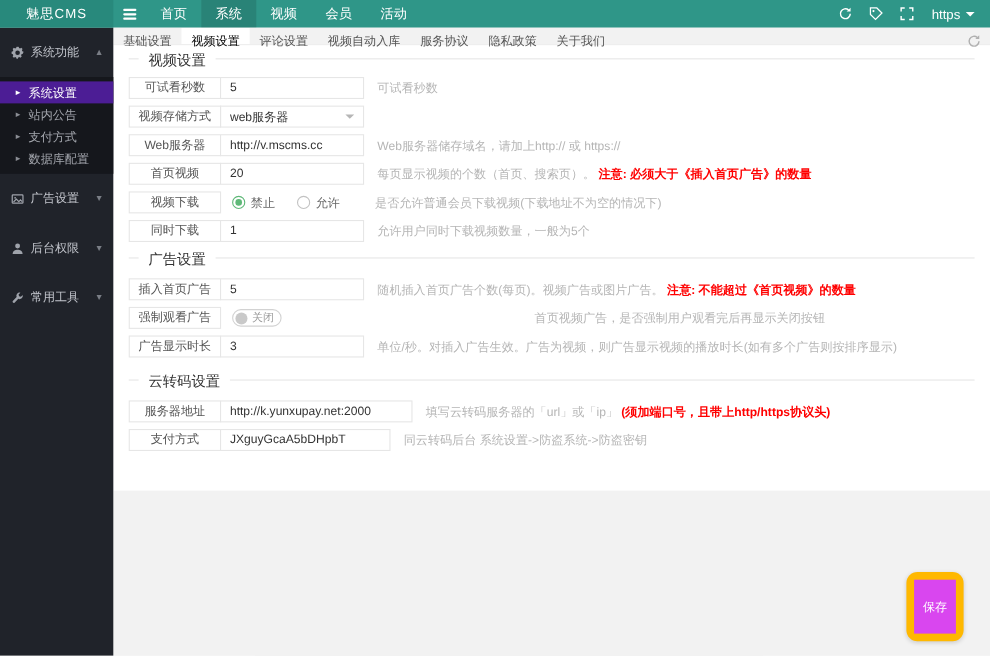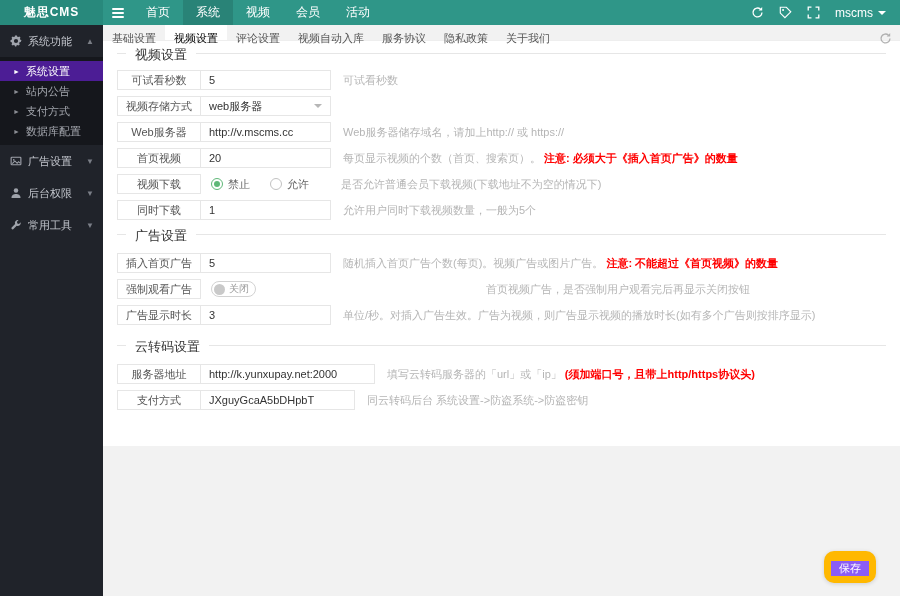--- a/index.html
+++ b/index.html
@@ -4,37 +4,37 @@
 <style>
   *{box-sizing:border-box;margin:0;padding:0}
   html,body{width:900px;height:596px;overflow:hidden;background:#f2f2f2;
     font-family:"Liberation Sans","DejaVu Sans",sans-serif;}
   em,i,b{font-style:normal;font-weight:normal}
 
   
   .topbar{position:absolute;top:0;left:0;right:0;height:25px;background:#2f9688;
     display:flex;align-items:stretch;color:#fff;z-index:20}
   .logo{width:103px;background:#28897c;display:flex;align-items:center;justify-content:center;
-    font-size:12px;font-weight:bold;letter-spacing:1px}
+    font-size:12px;font-weight:normal;letter-spacing:1px}
   .menu-toggle{width:30px;display:flex;align-items:center;justify-content:center;cursor:pointer}
   .menu-toggle .bars{display:block}
   .menu-toggle .bars i{display:block;width:12px;height:2px;background:#fff;margin:2px 0;border-radius:1px}
   .nav{display:flex;align-items:stretch}
   .nav-item{padding:0 13px;font-size:12px;line-height:25px;cursor:pointer}
   .nav-item.active{background:rgba(0,0,0,0.12)}
   .topbar-right{margin-left:auto;display:flex;align-items:stretch}
   .icon-btn{width:28px;display:flex;align-items:center;justify-content:center;cursor:pointer}
   .icon-btn svg{display:block}
   .user{display:flex;align-items:center;font-size:12px;padding:0 14px 0 8px;cursor:pointer}
   .user .caret{width:0;height:0;margin-left:5px;border-left:4px solid transparent;
     border-right:4px solid transparent;border-top:4px solid #fff}
 
   
   .sidebar{position:absolute;top:25px;left:0;bottom:0;width:103px;background:#20232a;z-index:15}
-  .side-header{height:32px;display:flex;align-items:center;padding:0 9px;color:#c2c5cc;
+  .side-header{height:45px;display:flex;align-items:center;padding:0 9px;color:#c2c5cc;
     font-size:11px;cursor:pointer}
   .side-header .s-ico{width:14px;margin-right:5px;display:inline-flex;justify-content:center;color:#9fa3ab;font-size:11px}
   .side-header .s-ico svg{display:block}
   .side-header .arrow{margin-left:auto;font-size:8px;color:#7a7e86}
   .side-sub{background:#15171c;padding:4px 0}
   .side-sub-item{height:20px;display:flex;align-items:center;padding-left:13px;
     color:#a3a6ad;font-size:11px;cursor:pointer}
   .side-sub-item .tri{font-size:7px;margin-right:6px;color:#8a8d94}
   .side-sub-item.active{background:#4c1d95;color:#fff}
   .side-sub-item.active .tri{color:#fff}
@@ -76,21 +76,21 @@
   .radio.checked i{border-color:#5FB878}
   .radio.checked i::after{content:"";position:absolute;left:2px;top:2px;right:2px;bottom:2px;
     background:#5FB878;border-radius:50%}
 
   .switch{display:inline-flex;align-items:center;height:16px;border:1px solid #d2d2d2;
     border-radius:9px;padding:0 6px 0 2px;font-size:10px;color:#999;cursor:pointer}
   .switch .knob{width:11px;height:11px;border-radius:50%;background:#c9c9c9;margin-right:4px}
 
   .save-wrap{position:absolute;right:24px;bottom:13px;background:#FFB800;border-radius:10px;
     padding:7px 7px;box-shadow:0 1px 4px rgba(0,0,0,.15);cursor:pointer}
-  .save-btn{background:#8b5cf6;color:#fff;font-size:11px;border:none;padding:0 8px;
+  .save-btn{background:#d946ef;color:#fff;font-size:11px;border:none;padding:17px 8px;
     cursor:pointer;font-family:Liberation Serif, serif}
 </style>
 </head>
 <body>
 
 <div class="topbar">
   <div class="logo">魅思CMS</div>
   <div class="menu-toggle">
     <span class="bars">
         <i></i>
@@ -117,21 +117,21 @@
         <path d="M8.8 1.5 L14.5 7.2 L7.3 14.4 L1.6 8.7 L1.6 1.5 Z" fill="none" stroke="#fff" stroke-width="1.4"></path>
         <circle cx="5" cy="5" r="1.2" fill="#fff"></circle>
       </svg>
     </div>
     <div class="icon-btn">
       <svg width="13" height="13" viewBox="0 0 16 16">
         <path d="M1.5 5.5 V1.5 H5.5 M10.5 1.5 H14.5 V5.5 M14.5 10.5 V14.5 H10.5 M5.5 14.5 H1.5 V10.5" fill="none" stroke="#fff" stroke-width="1.6"></path>
       </svg>
     </div>
     <div class="user">
-      <span>mscms</span>
+      <span>https</span>
       <i class="caret"></i>
     </div>
   </div>
 </div>
 
 <div class="sidebar">
   <div class="side-header">
     <span class="s-ico">
       <svg width="12" height="12" viewBox="0 0 16 16">
         <path fill="#9fa3ab" d="M8 5.2A2.8 2.8 0 1 0 8 10.8 2.8 2.8 0 0 0 8 5.2zm6.3 4.1-1.6.5c-.1.4-.3.8-.5 1.2l.8 1.5-1.5 1.5-1.5-.8c-.4.2-.8.4-1.2.5l-.5 1.6H6.7l-.5-1.6c-.4-.1-.8-.3-1.2-.5l-1.5.8L2 12.5l.8-1.5c-.2-.4-.4-.8-.5-1.2l-1.6-.5V6.7l1.6-.5c.1-.4.3-.8.5-1.2L2 3.5 3.5 2l1.5.8c.4-.2.8-.4 1.2-.5l.5-1.6h2.6l.5 1.6c.4.1.8.3 1.2.5l1.5-.8L14 3.5l-.8 1.5c.2.4.4.8.5 1.2l1.6.5z"></path>

